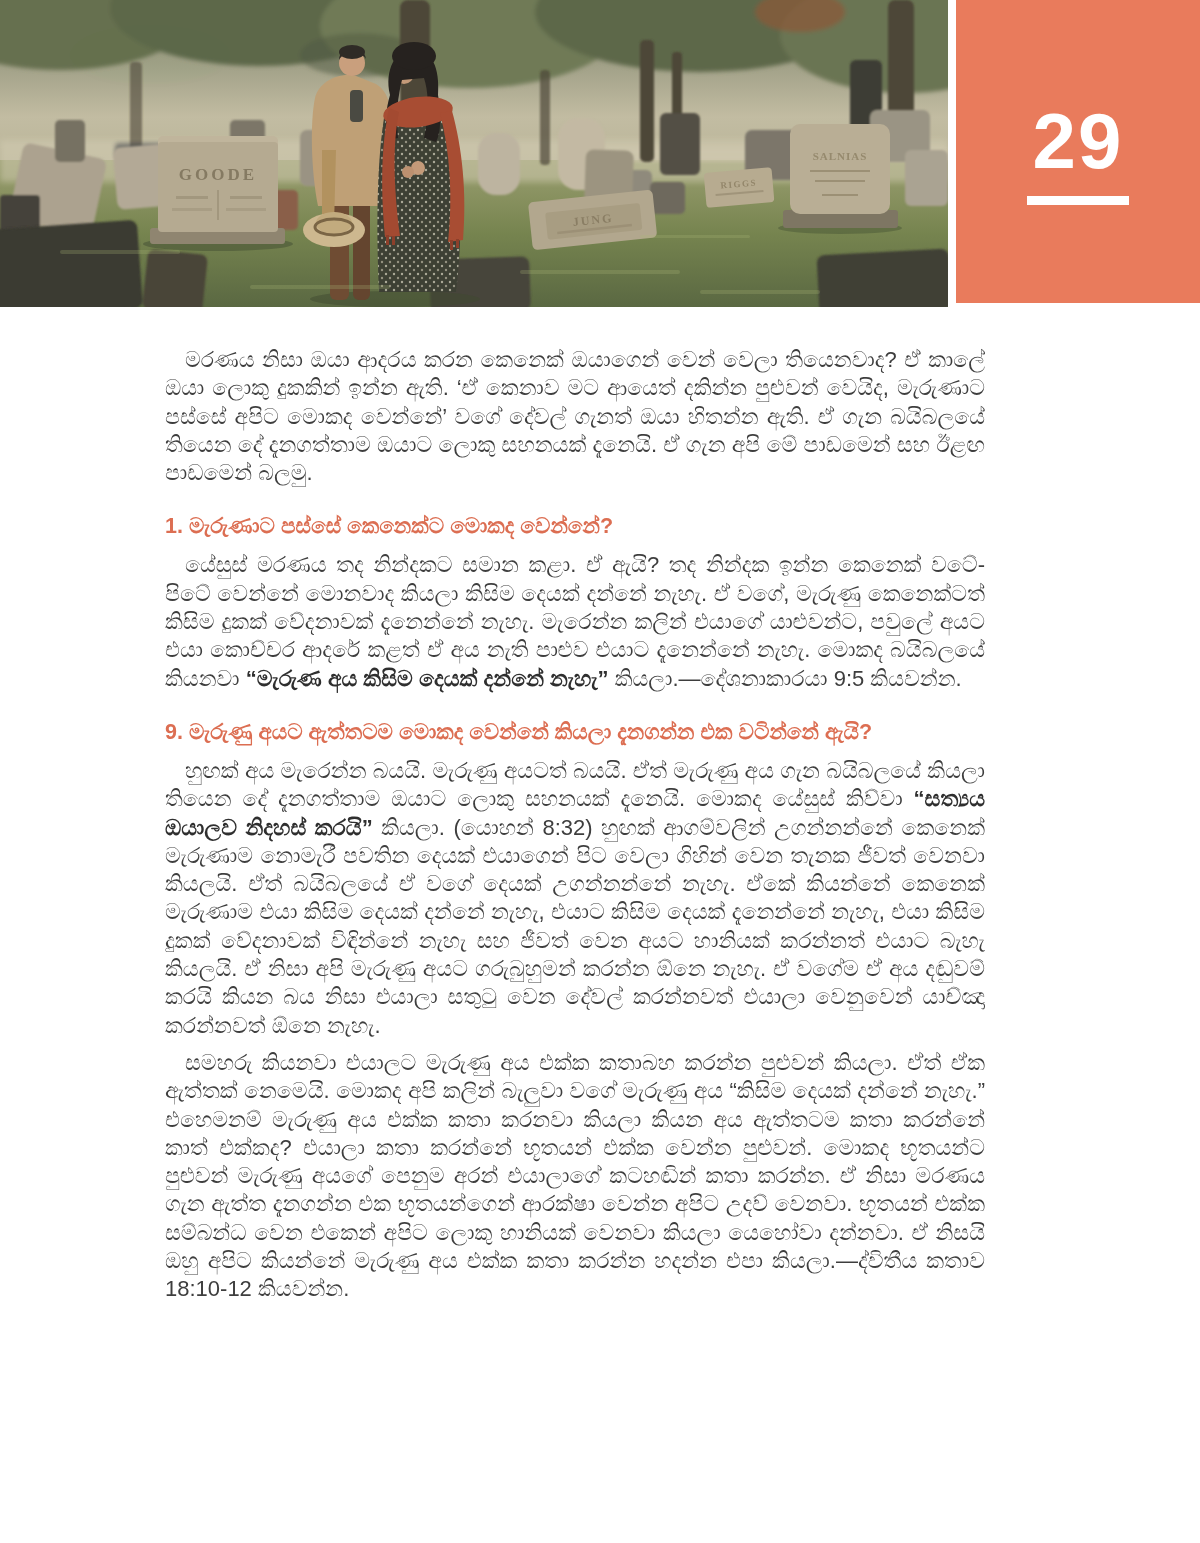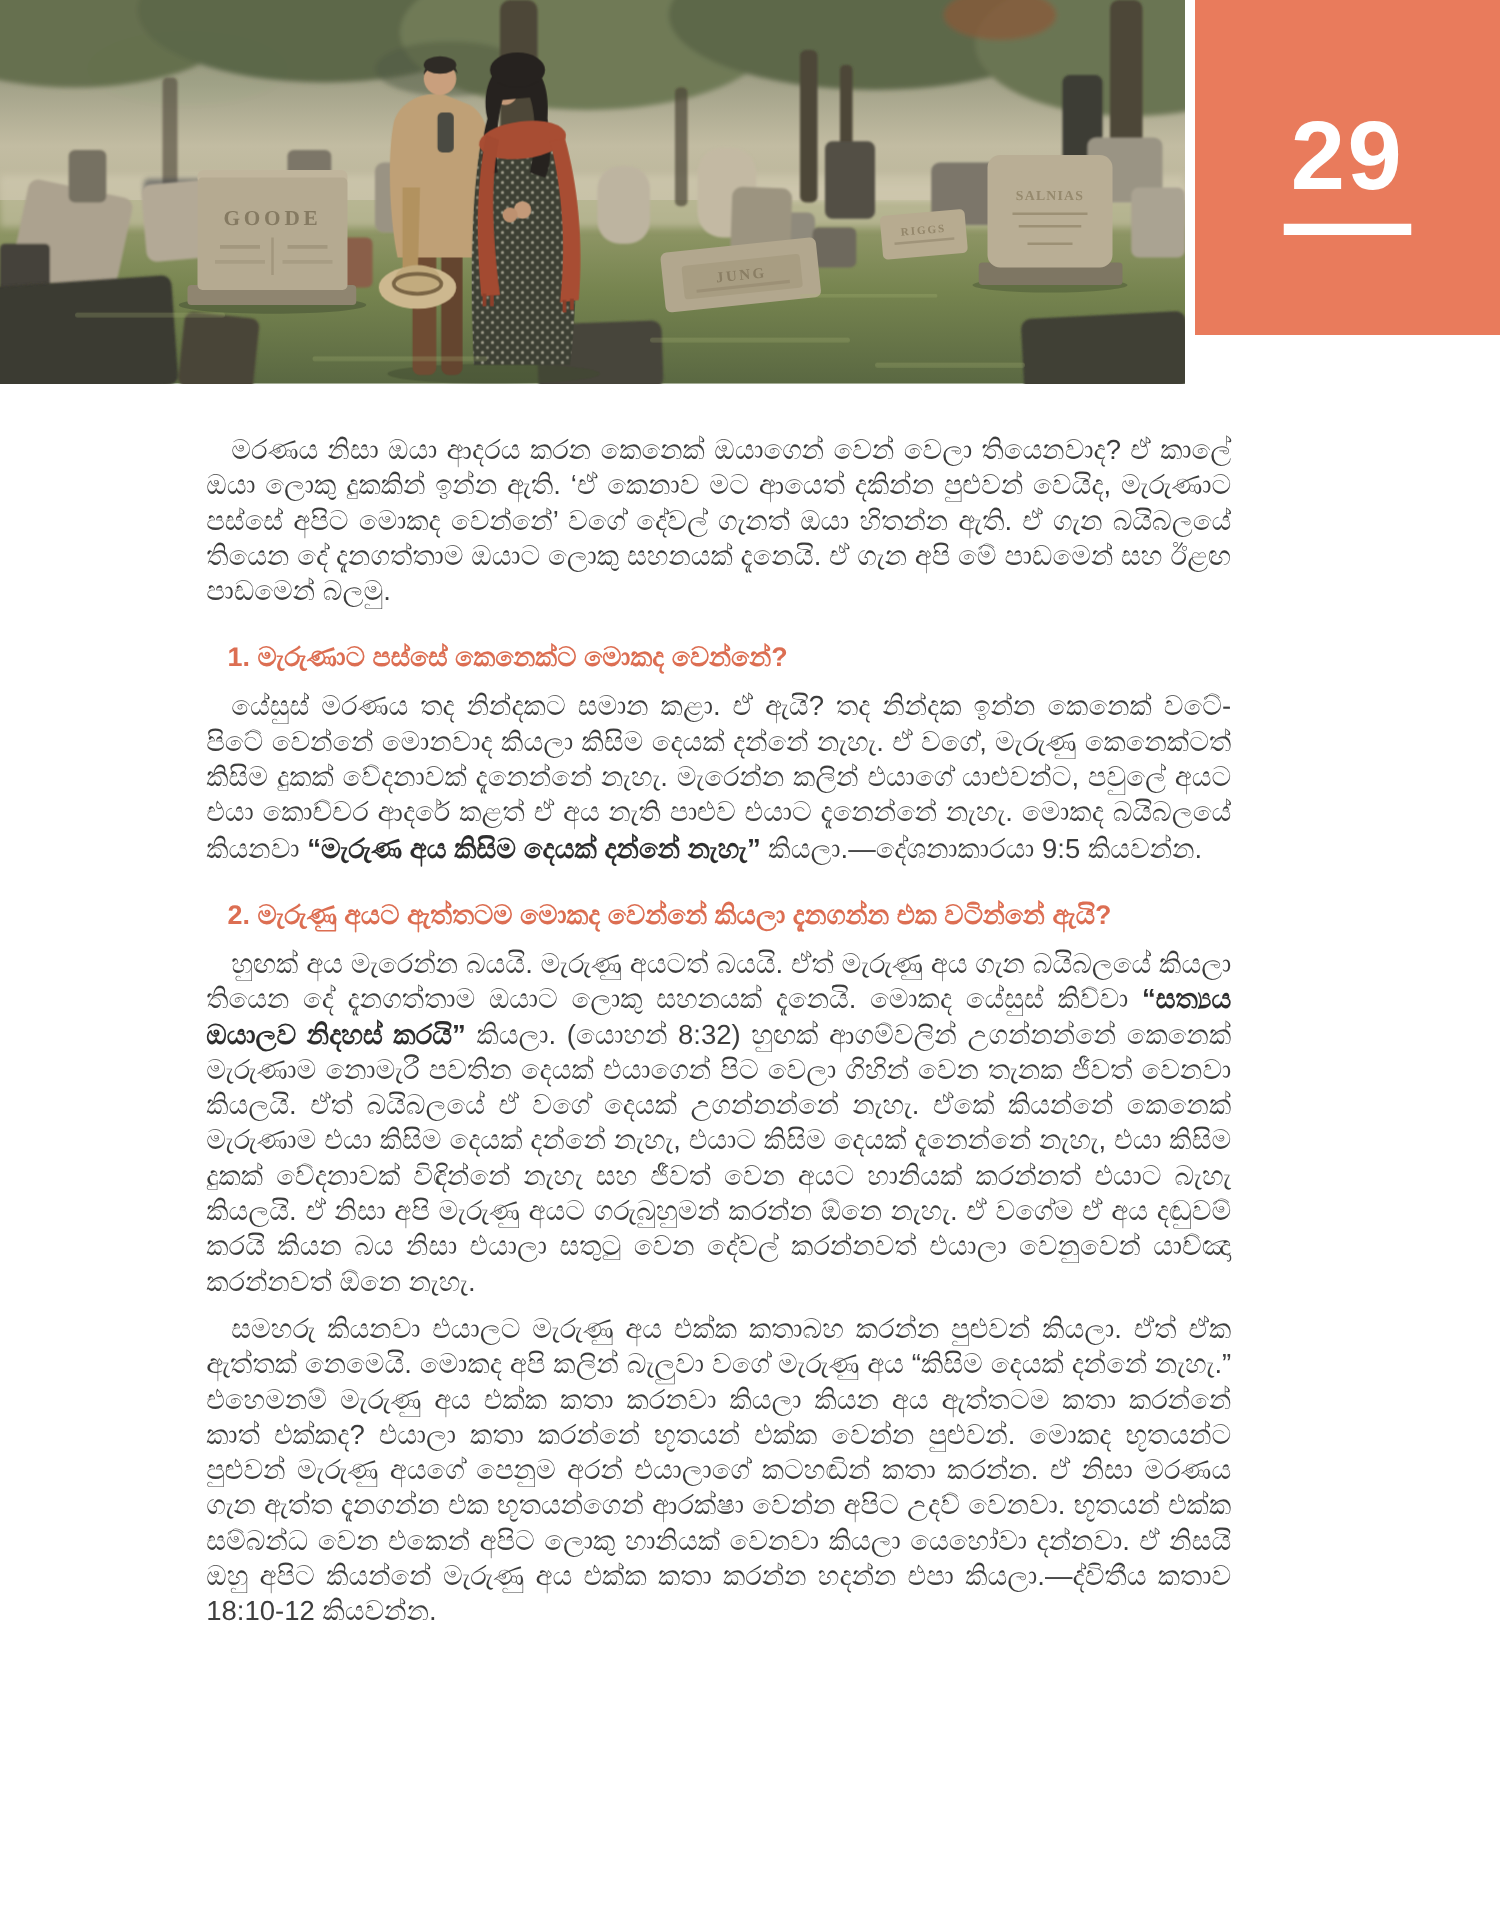--- a/index.html
+++ b/index.html
@@ -5,21 +5,21 @@
   html,body{margin:0;padding:0;background:#ffffff;}
   .page{
     position:relative;width:1200px;height:1543px;background:#ffffff;
     overflow:hidden;font-family:"Liberation Sans",sans-serif;
   }
   
   .hero{position:absolute;left:0;top:0;width:948px;height:307px;overflow:hidden;}
   .hero svg{display:block;}
   
   .lesson-badge{
-    position:absolute;left:956px;top:0;width:244px;height:268px;
+    position:absolute;left:956px;top:0;width:244px;height:303px;
     background:#E97B5C;display:flex;flex-direction:column;
     align-items:center;justify-content:center;padding-top:4px;box-sizing:border-box;
   }
   .lesson-num{
     color:#ffffff;font-size:78px;font-weight:700;line-height:1;
     letter-spacing:2px;
   }
   .lesson-underline{width:102px;height:9px;background:#ffffff;margin-top:16px;}
   
   .article{position:absolute;left:165px;top:346px;width:820px;color:#3E3E3E;}
@@ -28,21 +28,21 @@
     margin:0 0 32px 0;letter-spacing:0.2px;
   }
   .title span{display:block;}
   .para{
     font-size:22px;line-height:28.3px;text-align:justify;
     text-indent:20px;margin:0 0 9px 0;
   }
   .para b{font-weight:700;color:#2F2F2F;}
   .q-head{
     font-size:21.5px;line-height:28px;font-weight:700;color:#DC6E52;
-    margin:25px 0 11px 17px;
+    margin:25px 0 11px 0;
   }
 </style>
 </head>
 <body>
 
 <div class="page">
 
   <div class="hero">
     <svg width="948" height="307" viewBox="0 0 948 307">
       <defs>
@@ -222,20 +222,20 @@
 
   <div class="article">
 
 
     <p class="para"><span>මරණය නිසා ඔයා ආදරය කරන කෙනෙක් ඔයාගෙන් වෙන් වෙලා තියෙනවාද? ඒ කාලේ ඔයා ලොකු දුකකින් ඉන්න ඇති. ‘ඒ කෙනාව මට ආයෙත් දකින්න පුළුවන් වෙයිද, මැරුණාට පස්සේ අපිට මොකද වෙන්නේ’ වගේ දේවල් ගැනත් ඔයා හිතන්න ඇති. ඒ ගැන බයිබලයේ තියෙන දේ දැනගත්තාම ඔයාට ලොකු සහනයක් දැනෙයි. ඒ ගැන අපි මේ පාඩමෙන් සහ ඊළඟ පාඩමෙන් බලමු.</span></p>
 
     <h2 class="q-head">1. මැරුණාට පස්සේ කෙනෙක්ට මොකද වෙන්නේ?</h2>
 
     <p class="para"><span>යේසුස් මරණය තද නින්දකට සමාන කළා. ඒ ඇයි? තද නින්දක ඉන්න කෙනෙක් වටේ-පිටේ වෙන්නේ මොනවාද කියලා කිසිම දෙයක් දන්නේ නැහැ. ඒ වගේ, මැරුණු කෙනෙක්ටත් කිසිම දුකක් වේදනාවක් දැනෙන්නේ නැහැ. මැරෙන්න කලින් එයාගේ යාළුවන්ට, පවුලේ අයට එයා කොච්චර ආදරේ කළත් ඒ අය නැති පාළුව එයාට දැනෙන්නේ නැහැ. මොකද බයිබලයේ කියනවා </span><b>“මැරුණ අය කිසිම දෙයක් දන්නේ නැහැ”</b><span> කියලා.—දේශනාකාරයා 9:5 කියවන්න.</span></p>
 
-    <h2 class="q-head">2. මැරුණු අයට ඇත්තටම මොකද වෙන්නේ කියලා දැනගන්න එක වටින්නේ ඇයි?</h2>
+    <h2 class="q-head">9. මැරුණු අයට ඇත්තටම මොකද වෙන්නේ කියලා දැනගන්න එක වටින්නේ ඇයි?</h2>
 
     <p class="para"><span>හුඟක් අය මැරෙන්න බයයි. මැරුණු අයටත් බයයි. ඒත් මැරුණු අය ගැන බයිබලයේ කියලා තියෙන දේ දැනගත්තාම ඔයාට ලොකු සහනයක් දැනෙයි. මොකද යේසුස් කිව්වා </span><b>“සත්‍යය ඔයාලව නිදහස් කරයි”</b><span> කියලා. (යොහන් 8:32) හුඟක් ආගම්වලින් උගන්නන්නේ කෙනෙක් මැරුණාම නොමැරී පවතින දෙයක් එයාගෙන් පිට වෙලා ගිහින් වෙන තැනක ජීවත් වෙනවා කියලයි. ඒත් බයිබලයේ ඒ වගේ දෙයක් උගන්නන්නේ නැහැ. ඒකේ කියන්නේ කෙනෙක් මැරුණාම එයා කිසිම දෙයක් දන්නේ නැහැ, එයාට කිසිම දෙයක් දැනෙන්නේ නැහැ, එයා කිසිම දුකක් වේදනාවක් විඳින්නේ නැහැ සහ ජීවත් වෙන අයට හානියක් කරන්නත් එයාට බැහැ කියලයි. ඒ නිසා අපි මැරුණු අයට ගරුබුහුමන් කරන්න ඕනෙ නැහැ. ඒ වගේම ඒ අය දඬුවම් කරයි කියන බය නිසා එයාලා සතුටු වෙන දේවල් කරන්නවත් එයාලා වෙනුවෙන් යාච්ඤා කරන්නවත් ඕනෙ නැහැ.</span></p>
 
     <p class="para"><span>සමහරු කියනවා එයාලට මැරුණු අය එක්ක කතාබහ කරන්න පුළුවන් කියලා. ඒත් ඒක ඇත්තක් නෙමෙයි. මොකද අපි කලින් බැලුවා වගේ මැරුණු අය “කිසිම දෙයක් දන්නේ නැහැ.” එහෙමනම් මැරුණු අය එක්ක කතා කරනවා කියලා කියන අය ඇත්තටම කතා කරන්නේ කාත් එක්කද? එයාලා කතා කරන්නේ භූතයන් එක්ක වෙන්න පුළුවන්. මොකද භූතයන්ට පුළුවන් මැරුණු අයගේ පෙනුම අරන් එයාලාගේ කටහඬින් කතා කරන්න. ඒ නිසා මරණය ගැන ඇත්ත දැනගන්න එක භූතයන්ගෙන් ආරක්ෂා වෙන්න අපිට උදව් වෙනවා. භූතයන් එක්ක සම්බන්ධ වෙන එකෙන් අපිට ලොකු හානියක් වෙනවා කියලා යෙහෝවා දන්නවා. ඒ නිසයි ඔහු අපිට කියන්නේ මැරුණු අය එක්ක කතා කරන්න හදන්න එපා කියලා.—ද්විතීය කතාව 18:10-12 කියවන්න.</span></p>
 
   </div>
 </div>
 
 </body></html>

